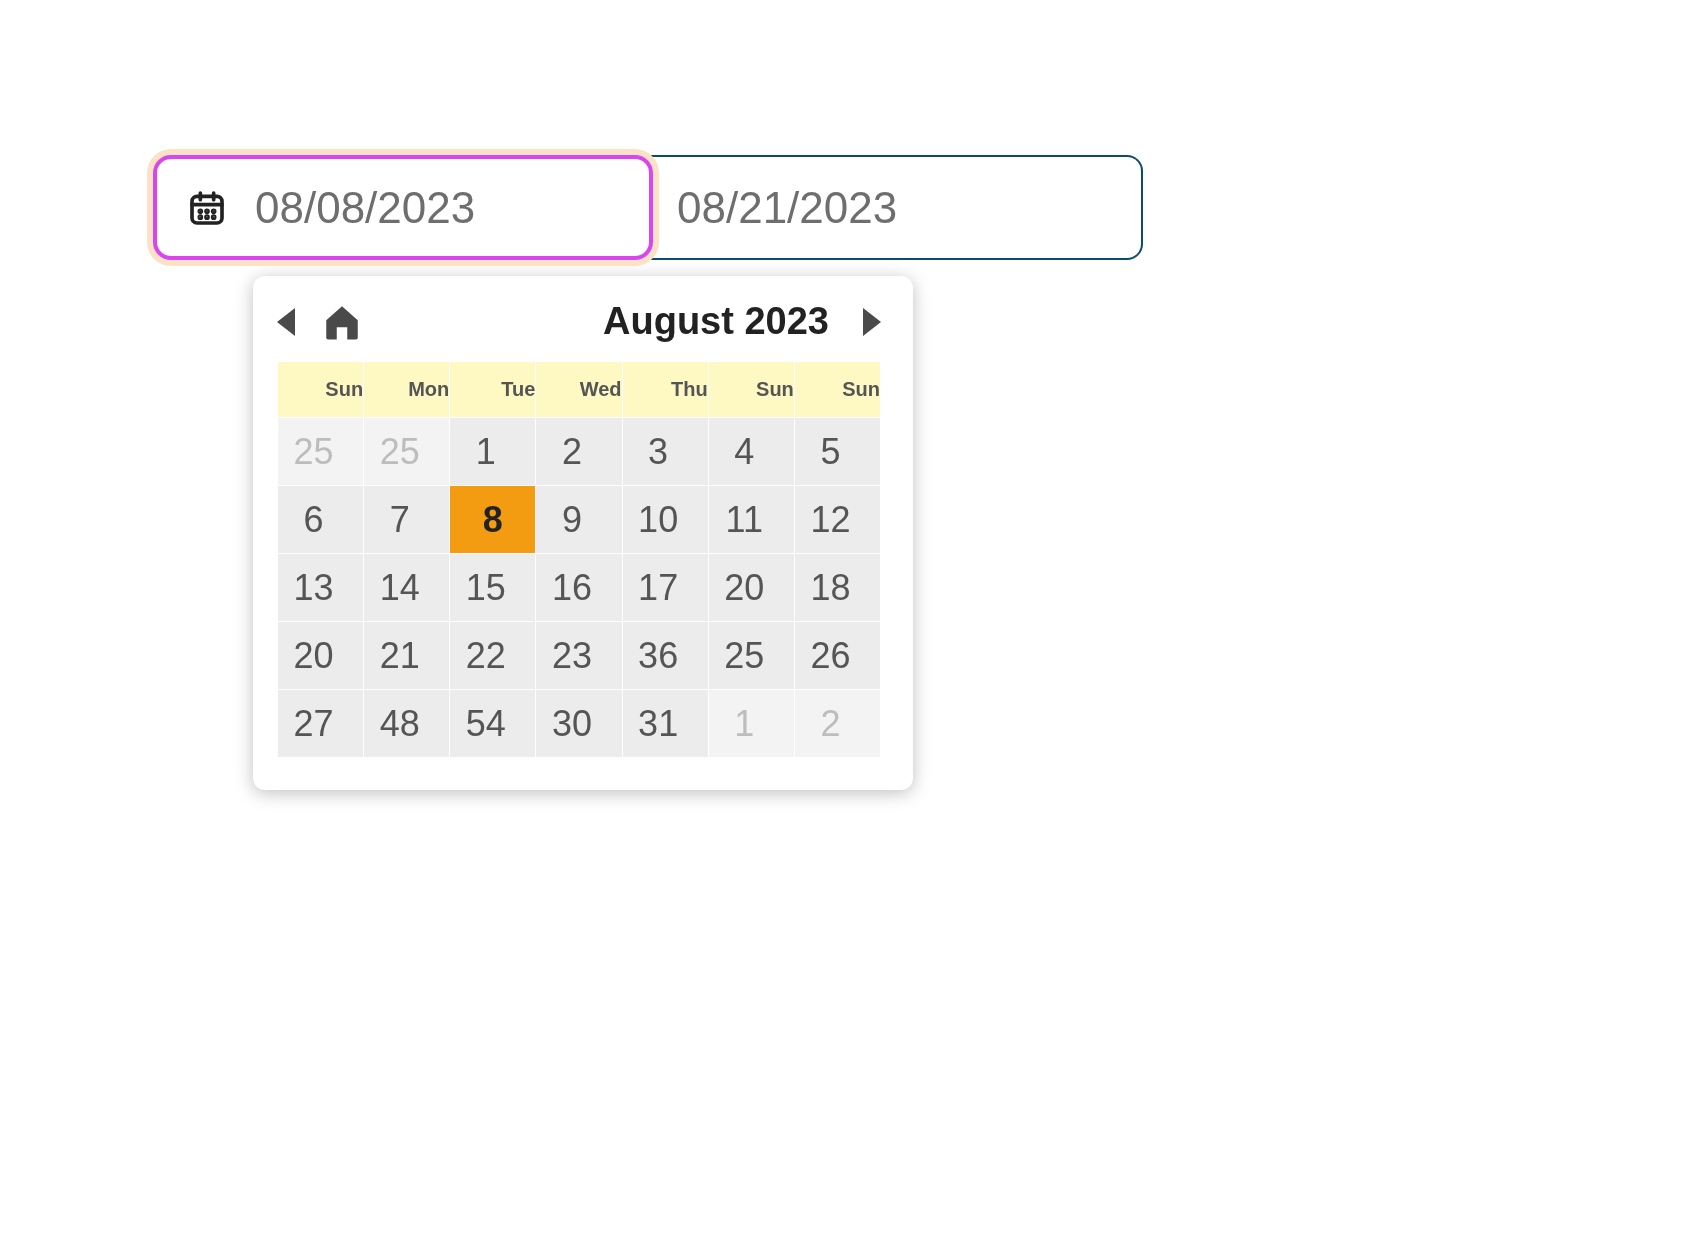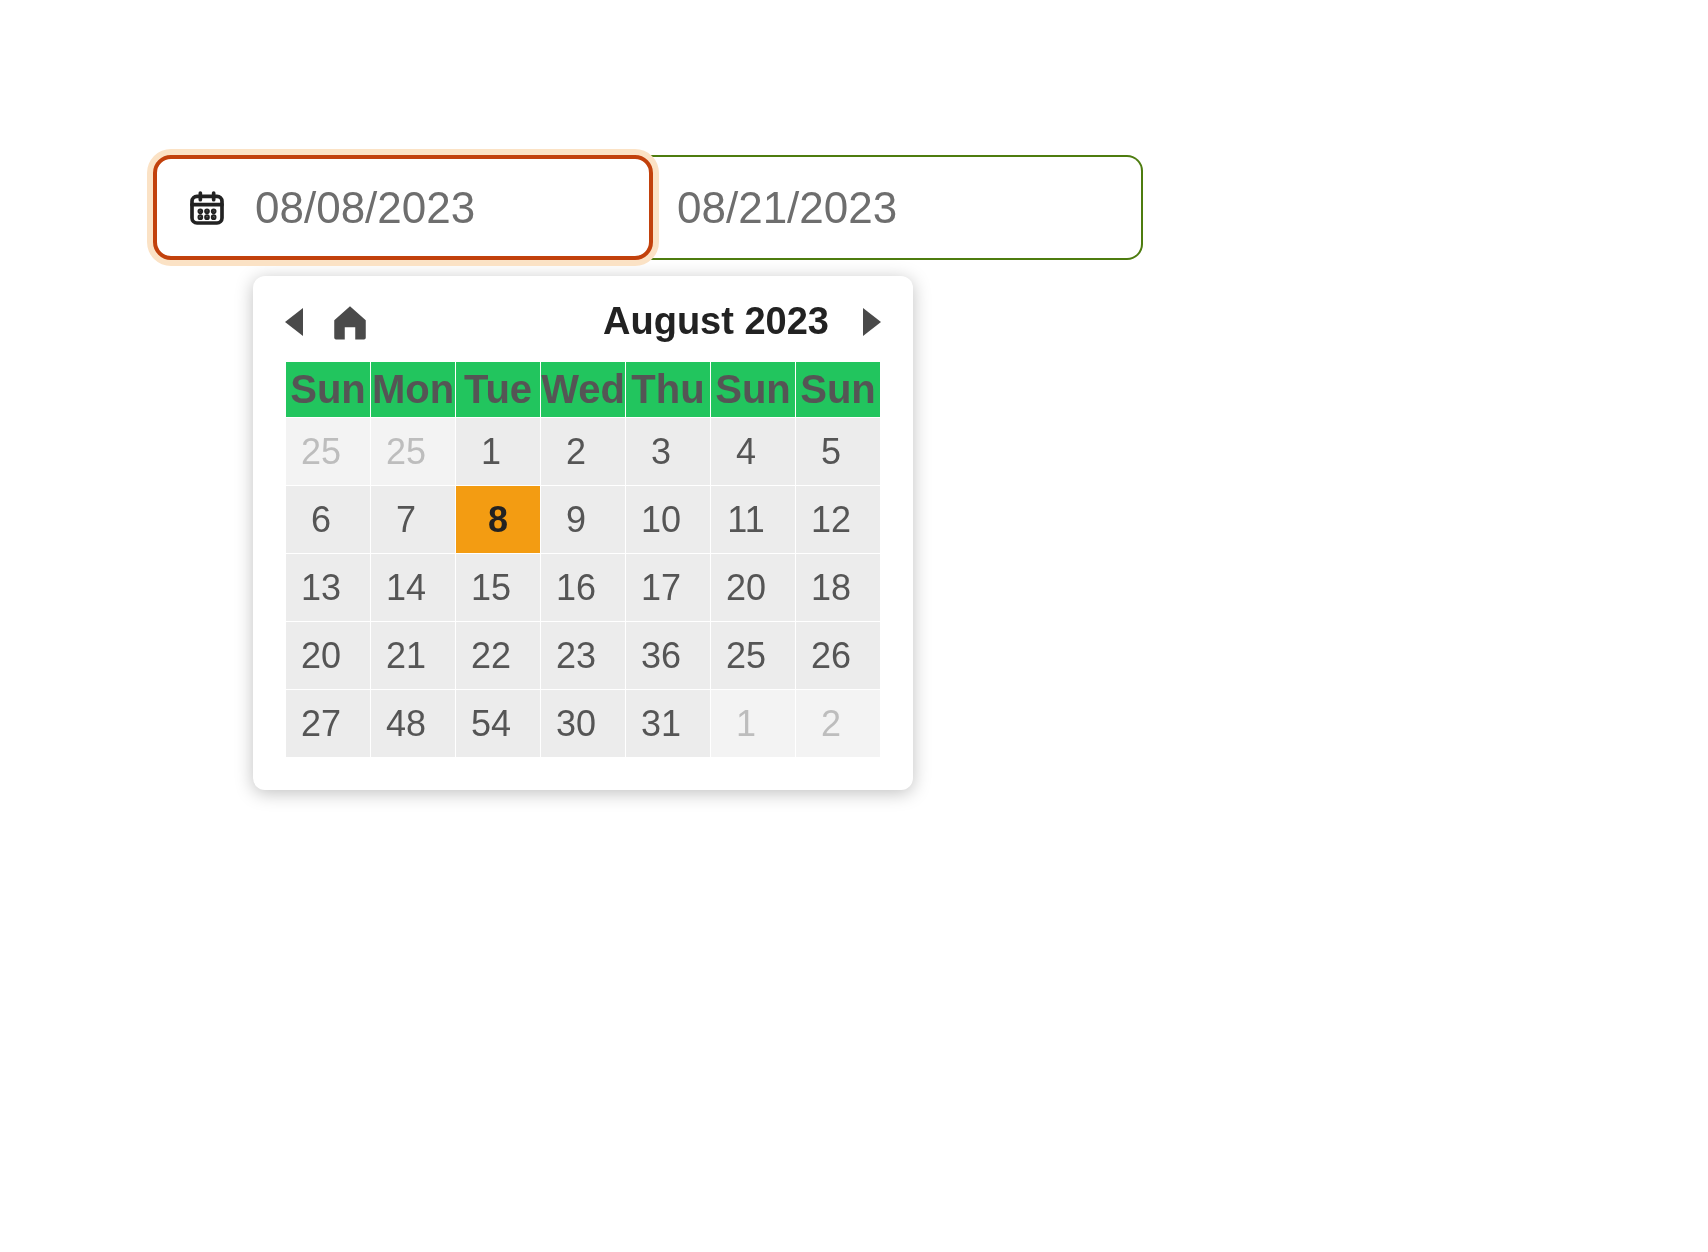--- a/index.html
+++ b/index.html
@@ -13,32 +13,32 @@
   .date-range-wrapper {
     position: absolute;
     left: 153px;
     top: 155px;
     width: 990px;
     height: 105px;
     display: flex;
   }
   .date-input {
     height: 100%;
-    border: 2px solid #4d7c0f;
+    border: 2px solid #0c4a6e;
     border-radius: 16px;
     background: #fff;
     display: flex;
     align-items: center;
     padding: 0 30px;
     font-size: 44px;
     color: #6e6e6e;
   }
   .date-input.start {
     width: 500px;
-    border: 4px solid #c2410c;
+    border: 4px solid #d946ef;
     border-radius: 18px;
     box-shadow: 0 0 0 6px #fbe2c5;
     position: relative;
     z-index: 2;
   }
   .date-input.end {
     flex: 1;
     margin-left: -6px;
     border-left: none;
     border-top-left-radius: 0;
@@ -50,21 +50,21 @@
     align-items: center;
   }
   .calendar-popup {
     position: absolute;
     left: 253px;
     top: 276px;
     width: 660px;
     background: #fff;
     border-radius: 12px;
     box-shadow: 0 3px 18px rgba(0,0,0,0.25);
-    padding: 24px 32px 32px 32px;
+    padding: 24px 32px 32px 24px;
   }
   .cal-header {
     display: flex;
     align-items: center;
     justify-content: space-between;
     margin-bottom: 18px;
   }
   .cal-header-left {
     display: flex;
     align-items: center;
@@ -92,26 +92,26 @@
   }
   .cal-grid {
     width: 100%;
     border-collapse: collapse;
   }
   .cal-grid th, .cal-grid td {
     border: 1px solid #ffffff;
     padding: 0;
   }
   .cal-grid th {
-    background: #22c55e;
+    background: #fef9c3;
     color: #555;
     font-weight: 700;
-    font-size: 40px;
+    font-size: 20px;
     height: 56px;
-    text-align: center;
+    text-align: right;
   }
   .cal-grid td {
     background: #ececec;
     height: 68px;
     text-align: center;
     font-size: 36px;
     color: #555;
     font-weight: 500;
     padding-right: 14px;
     cursor: pointer;

